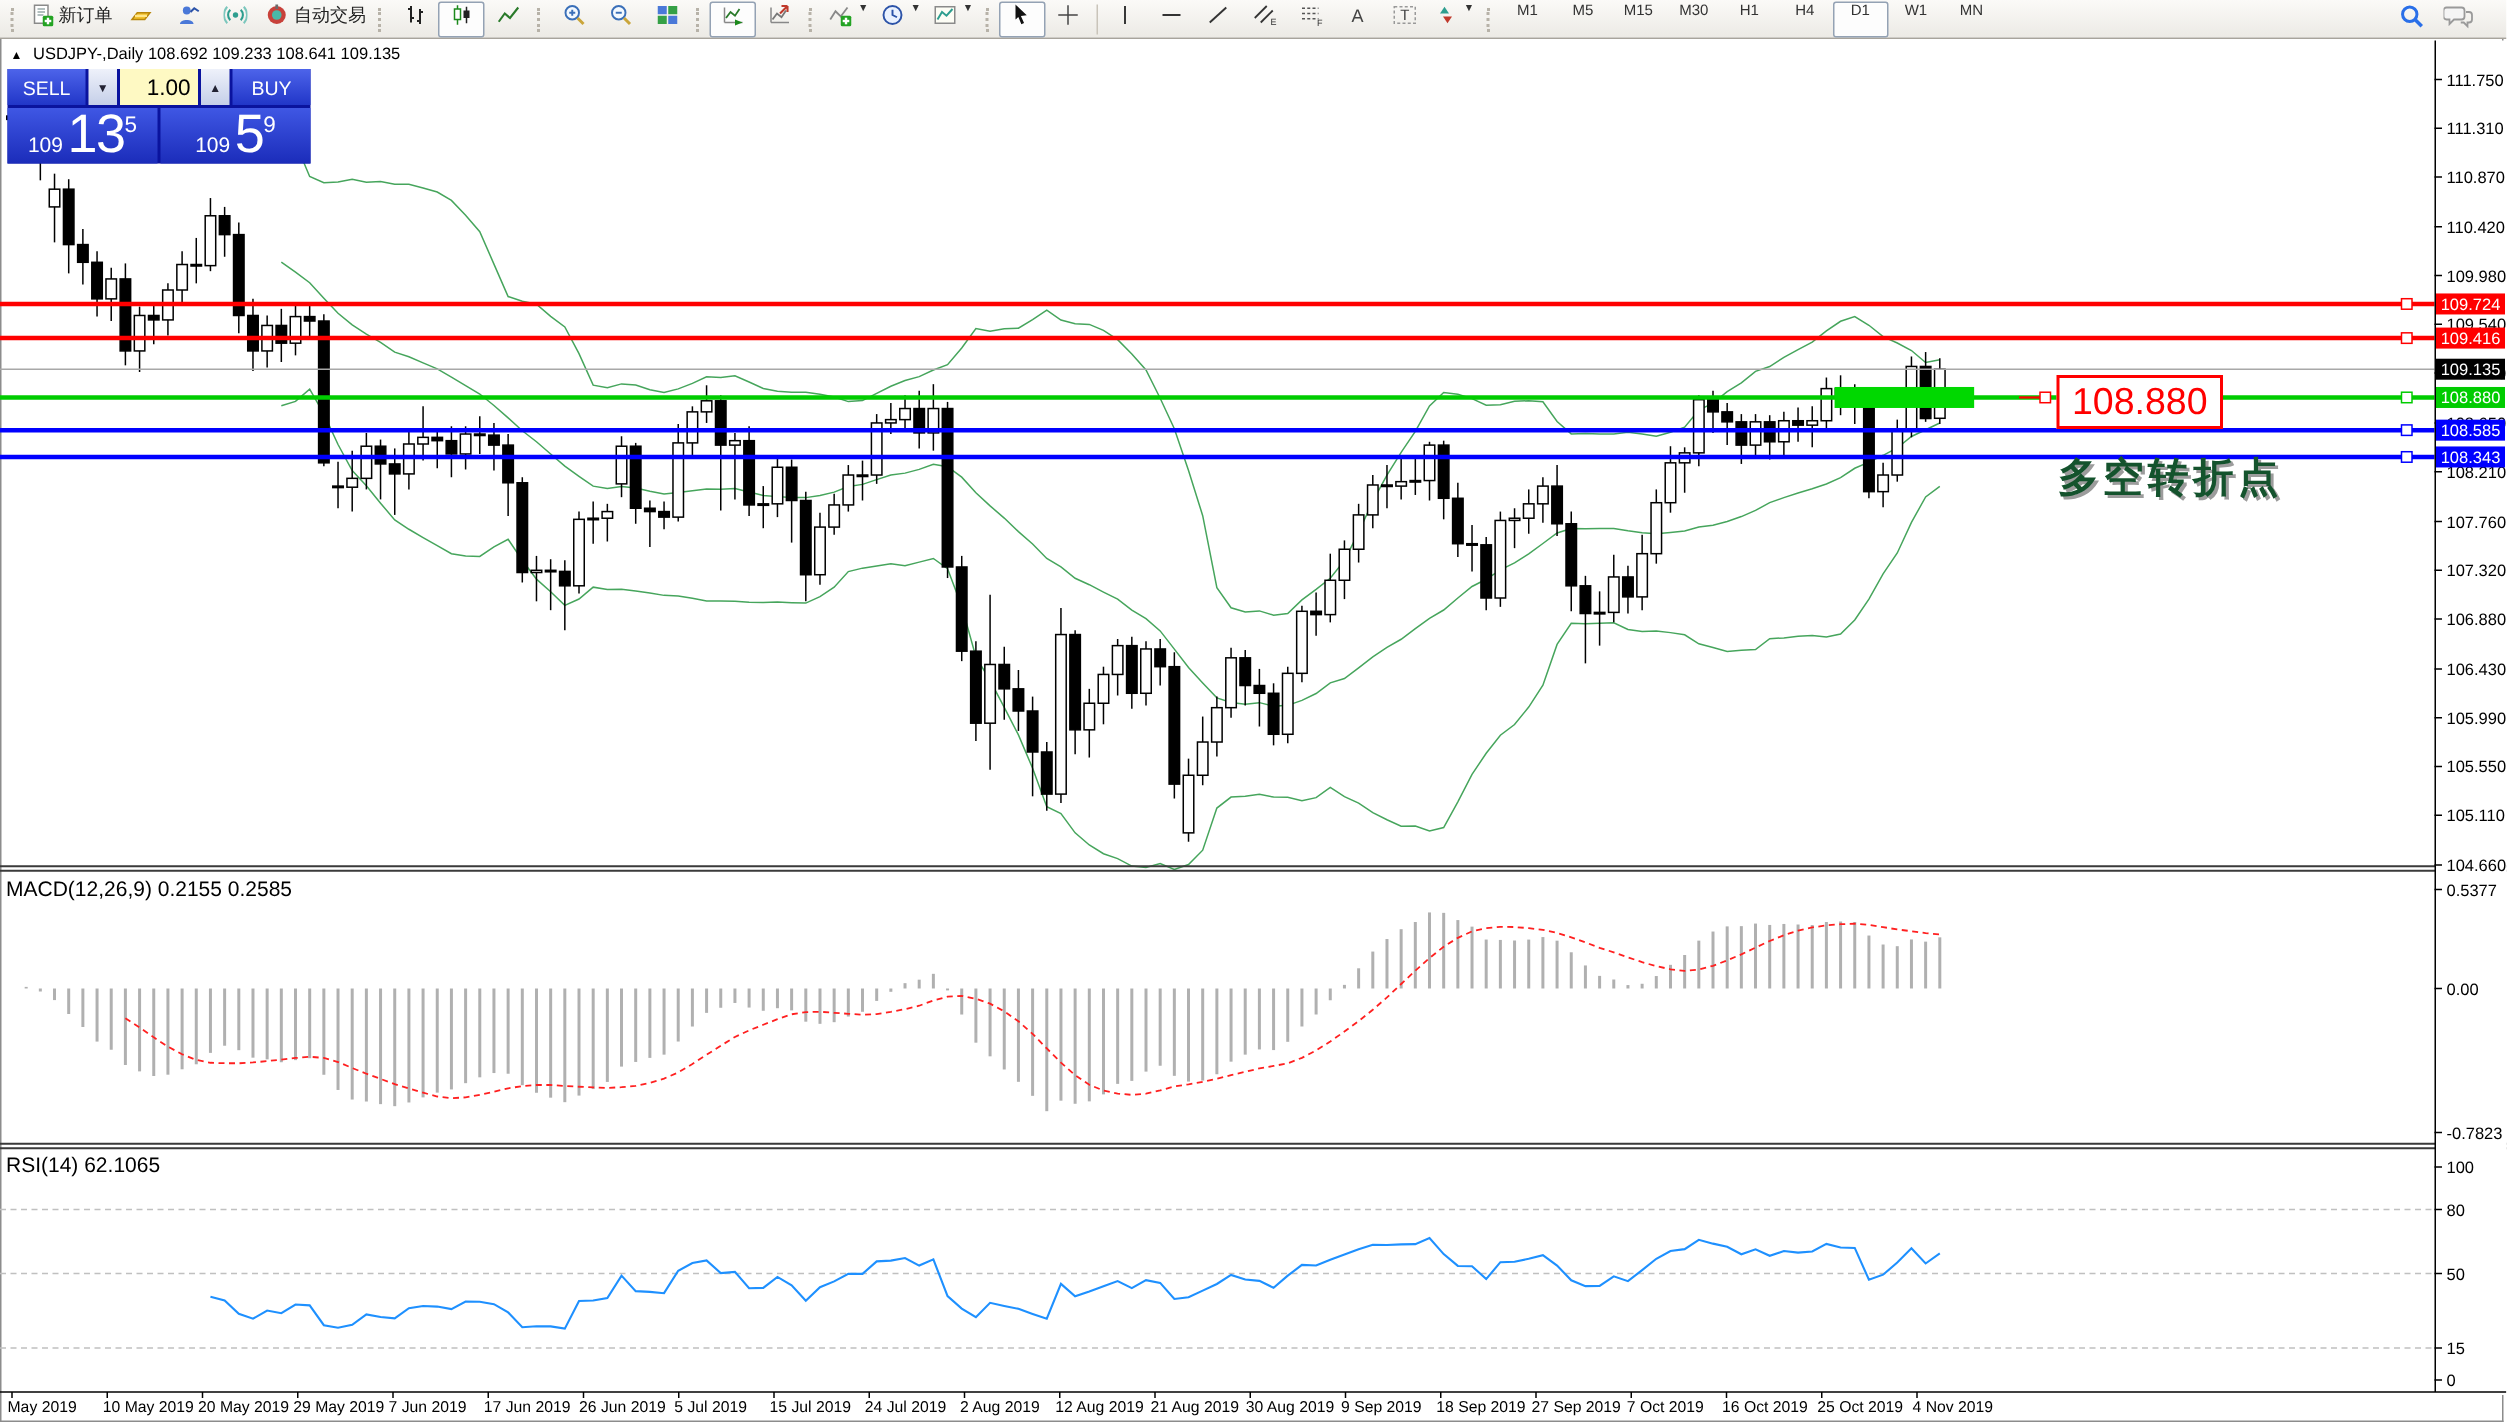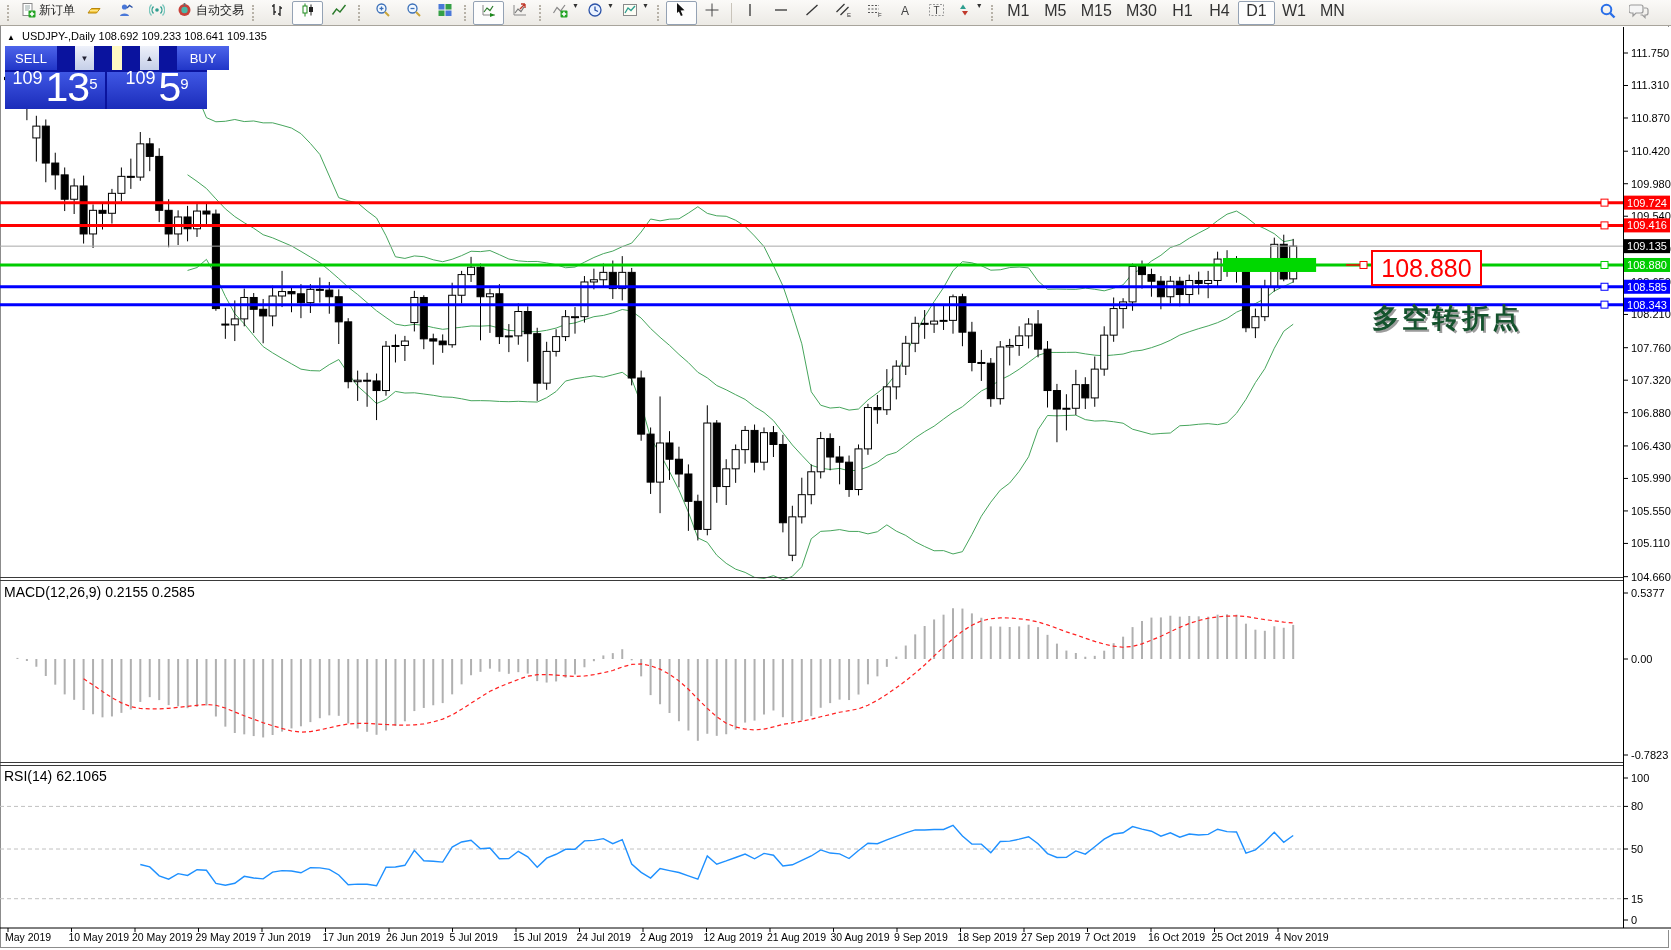--- a/index.html
+++ b/index.html
@@ -7,45 +7,45 @@
   
   .toolbar{position:absolute;top:0;left:0;width:1671px;height:26px;z-index:10;
     background:linear-gradient(#fbfaf8,#eceae5);border-bottom:1px solid #a8a49c;
     display:flex;align-items:center;padding:0 3px;box-sizing:border-box}
   .tb{height:22px;min-width:23px;display:flex;justify-content:center;gap:3px;
     padding:0 3px;border:1px solid transparent;border-radius:2px;font-size:12px;color:#222;cursor:default}
   .tb.pressed{background:#fdfdfd;border-color:#94a2b4}
   .grip{width:3px;height:16px;border-left:2px dotted #b7b2a8;margin:0 4px}
   .vsep{width:1px;height:20px;background:#c9c4ba;margin:0 3px}
   .dd{font-size:7px;color:#333;margin-left:1px}
-  .tf{font-size:16px;color:#333;padding:0 6px}
+  .tf{font-size:10px;color:#333;padding:0 6px}
   .spacer{flex:1}
   .tb svg{display:block}
   
   .window{position:absolute;left:0;top:26px;width:1669px;height:922px;border:1px solid #8c8c8c;
     border-top:none;box-sizing:border-box;z-index:0;background:#fff}
   #chart-svg{position:absolute;left:0;top:0;z-index:1}
   .chart-title{position:absolute;left:7px;top:30px;z-index:5;font-size:11px;color:#000;white-space:nowrap}
   .chart-title .tri{font-size:8px;margin-right:4px}
   .panel-label{position:absolute;left:4px;z-index:5;font-size:14px;color:#000;white-space:nowrap}
   
   .ocp{position:absolute;left:5px;top:46px;width:202px;z-index:6;background:#0a139e;
     display:flex;flex-direction:column;gap:2px}
-  .ocp-r1{display:flex;gap:18px;height:24px}
+  .ocp-r1{display:flex;gap:2px;height:24px}
   .btn-trade{flex:0 0 52px;background:linear-gradient(#4d64ea,#2136c8);color:#fff;font-size:13px;
     display:flex;align-items:center;justify-content:center;cursor:pointer}
   .spin{flex:0 0 19px;background:linear-gradient(#eef1fa,#c5cfe8);color:#223;display:flex;
     align-items:center;justify-content:center;font-size:8px;cursor:pointer}
   .vol{flex:1;min-width:0;background:#fef9c3;border:0;font-size:15px;text-align:right;
     padding:0 5px;font-family:"Liberation Sans",sans-serif}
   .ocp-r2{display:flex;gap:2px;height:37px}
   .pbox{flex:1;background:linear-gradient(#3f57e4,#1b2cba);color:#fff;display:flex;
     align-items:flex-end;justify-content:center;padding-bottom:4px}
-  .p-small{font-size:18px;margin-right:3px;margin-bottom:18px;line-height:1}
-  .p-big{font-size:41px;line-height:.85;letter-spacing:-1px}
+  .p-small{font-size:14px;margin-right:3px;margin-bottom:2px;line-height:1}
+  .p-big{font-size:36px;line-height:.85;letter-spacing:-1px}
   .p-sup{font-size:15px;line-height:1;margin-top:0;align-self:flex-start;padding-top:4px}
   
   .callout{position:absolute;left:1371px;top:250px;width:107px;height:32px;z-index:4;
     border:2px solid #ff0000;background:#fff;color:#ff0000;font-size:25px;
     display:flex;align-items:center;justify-content:center}
   .annotation{position:absolute;left:1372px;top:300px;z-index:4;font-size:27px;font-weight:bold;
     color:#14532d;text-shadow:2px 2px 0 #9c9c9c;letter-spacing:3px;white-space:nowrap}
 </style>
 </head>
 <body>

